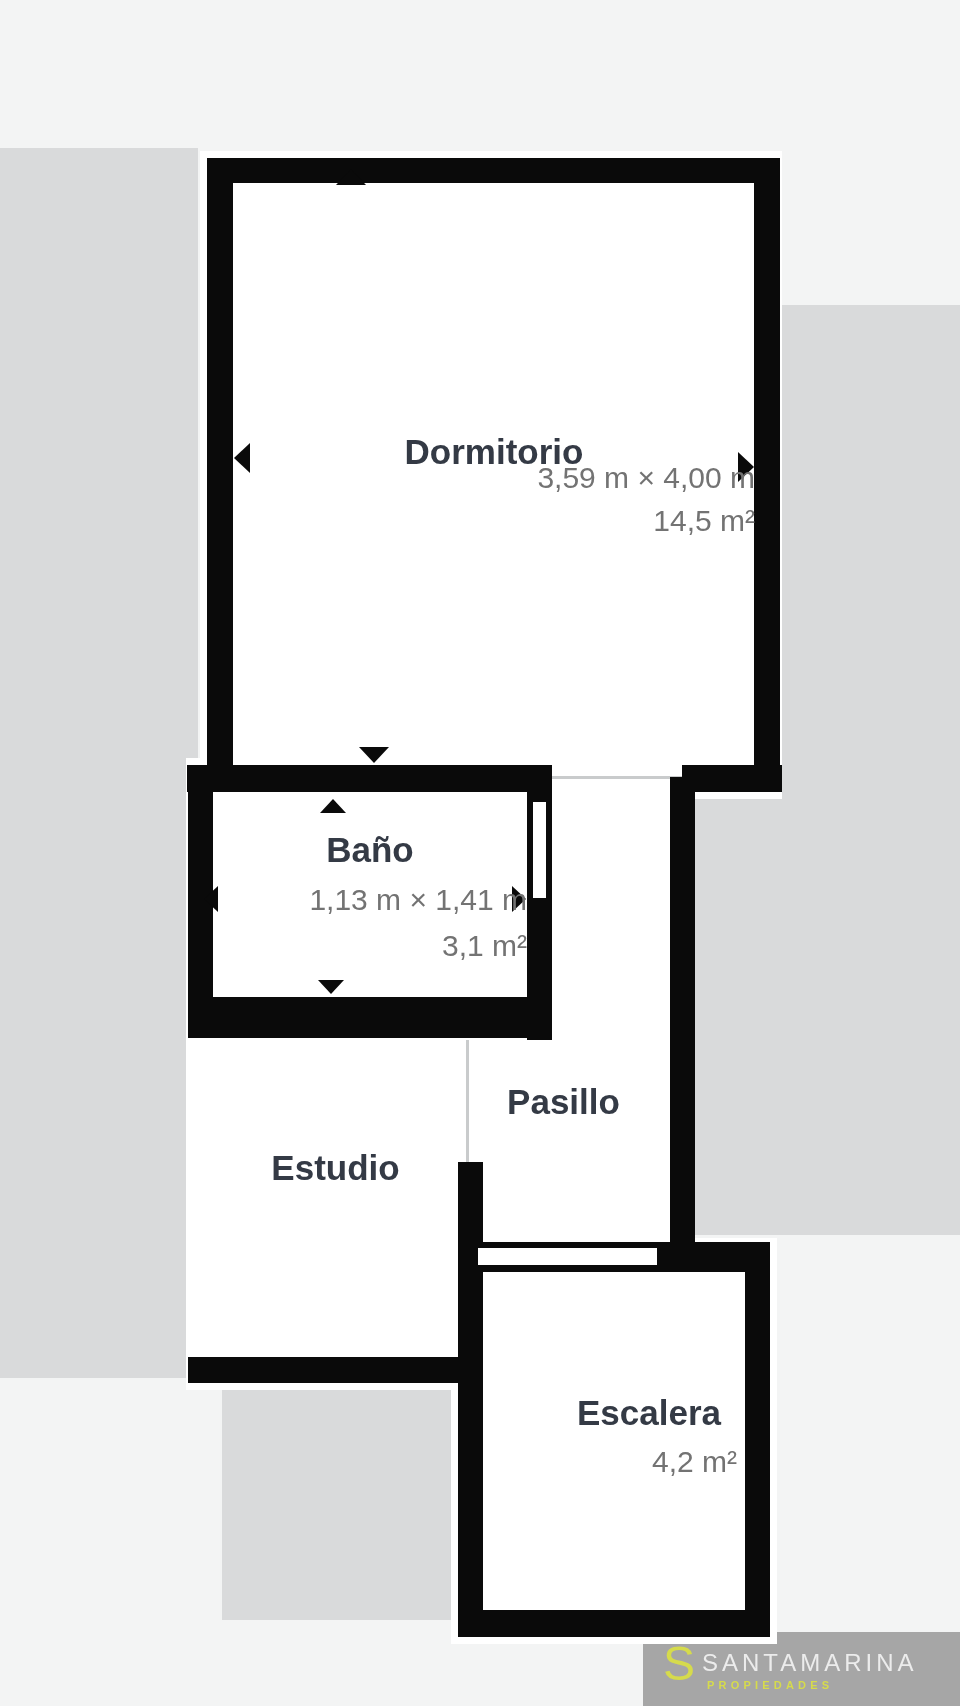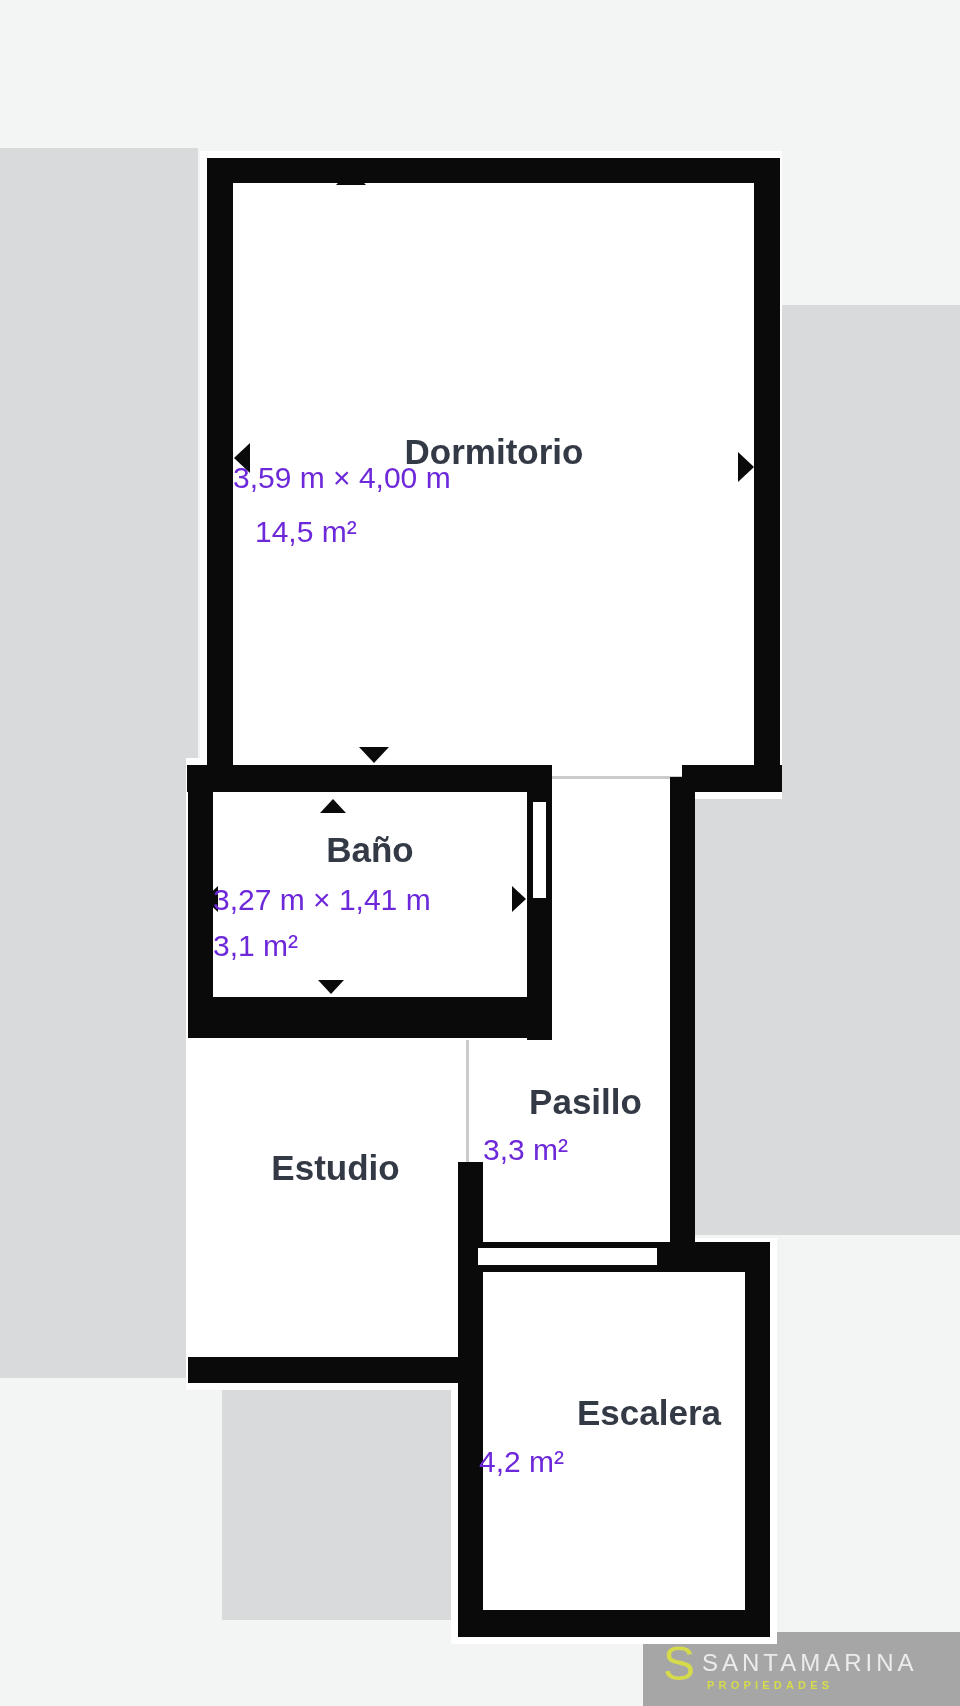--- a/index.html
+++ b/index.html
@@ -13,23 +13,23 @@
   .halo{position:absolute;background:#ffffff;}
   .wall{position:absolute;background:#0a0a0a;}
   .door-slot{position:absolute;background:#ffffff;}
   .door-line{position:absolute;background:#c9cbcc;}
   .room-title{
     position:absolute;text-align:center;
     font:700 35px/40px "Liberation Sans", sans-serif;
     color:#343a45;white-space:nowrap;
   }
   .room-sub{
-    position:absolute;text-align:left;
+    position:absolute;text-align:right;
     font:400 30px/36px "Liberation Sans", sans-serif;
-    color:#6d28d9;white-space:nowrap;
+    color:#737373;white-space:nowrap;
   }
   
   .arr{position:absolute;width:0;height:0;}
   .arr-up{border-left:15px solid transparent;border-right:15px solid transparent;border-bottom:16px solid #0a0a0a;}
   .arr-down{border-left:15px solid transparent;border-right:15px solid transparent;border-top:16px solid #0a0a0a;}
   .arr-left{border-top:15px solid transparent;border-bottom:15px solid transparent;border-right:16px solid #0a0a0a;}
   .arr-right{border-top:15px solid transparent;border-bottom:15px solid transparent;border-left:16px solid #0a0a0a;}
   .arr-up.sm,.arr-down.sm{border-left-width:13px;border-right-width:13px;border-bottom-width:14px;border-top-width:14px;}
   .arr-left.sm,.arr-right.sm{border-top-width:13px;border-bottom-width:13px;border-right-width:14px;border-left-width:14px;}
   .arr-up.sm{border-top:none;} .arr-down.sm{border-bottom:none;}
@@ -99,27 +99,26 @@
   <div class="arr arr-left" style="left:234px;top:443px;"></div>
   <div class="arr arr-right" style="left:738px;top:452px;"></div>
 
   <div class="arr arr-up sm" style="left:320px;top:799px;"></div>
   <div class="arr arr-down sm" style="left:318px;top:980px;"></div>
   <div class="arr arr-left sm" style="left:204px;top:886px;"></div>
   <div class="arr arr-right sm" style="left:512px;top:886px;"></div>
 
   <div class="room-title" style="left:233px;top:404px;width:522px;margin-top:28px;">Dormitorio</div>
   <div class="room-sub" style="left:233px;top:460px;width:522px;">3,59 m × 4,00 m</div>
-  <div class="room-sub" style="left:233px;top:514px;width:522px;margin-left:22px;">14,5 m²</div>
+  <div class="room-sub" style="left:233px;top:503px;width:522px;">14,5 m²</div>
 
   <div class="room-title" style="left:213px;top:830px;width:314px;">Baño</div>
-  <div class="room-sub" style="left:213px;top:882px;width:314px;">3,27 m × 1,41 m</div>
+  <div class="room-sub" style="left:213px;top:882px;width:314px;">1,13 m × 1,41 m</div>
   <div class="room-sub" style="left:213px;top:928px;width:314px;">3,1 m²</div>
 
-  <div class="room-title" style="left:492px;top:1082px;width:187px;">Pasillo</div>
-  <div class="room-sub" style="left:483px;top:1132px;width:187px;">3,3 m²</div>
+  <div class="room-title" style="left:470px;top:1082px;width:187px;">Pasillo</div>
 
   <div class="room-title" style="left:213px;top:1148px;width:245px;">Estudio</div>
 
   <div class="room-title" style="left:463px;top:1393px;width:258px;text-align:right;">Escalera</div>
   <div class="room-sub" style="left:479px;top:1444px;width:258px;">4,2 m²</div>
 
 </div>
 
 </body></html>

